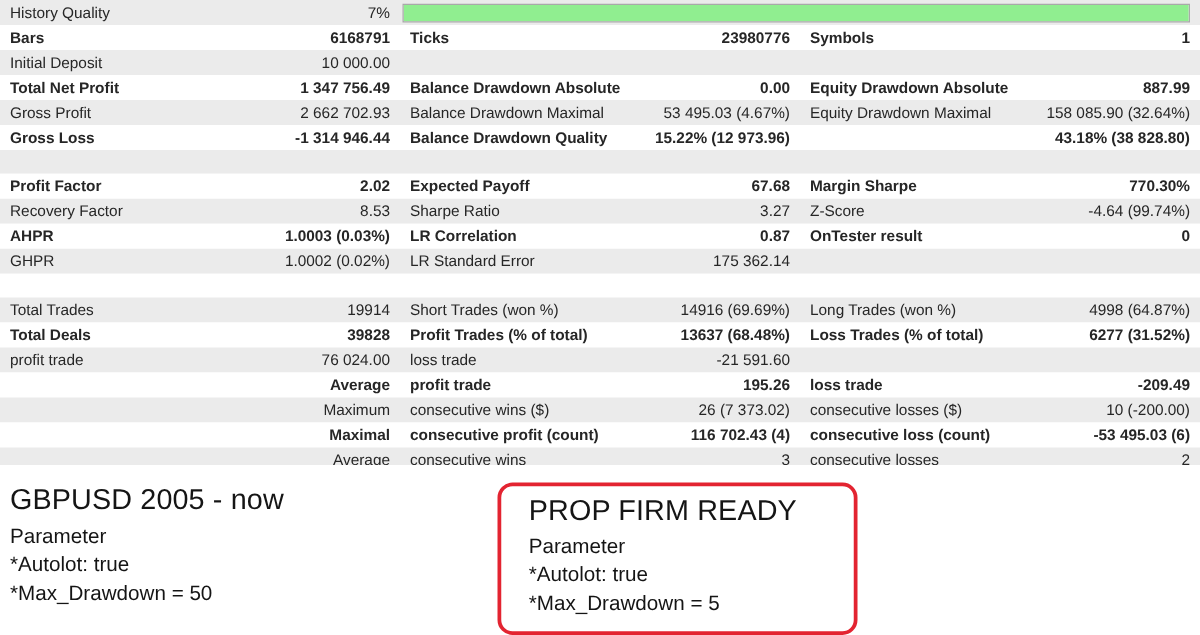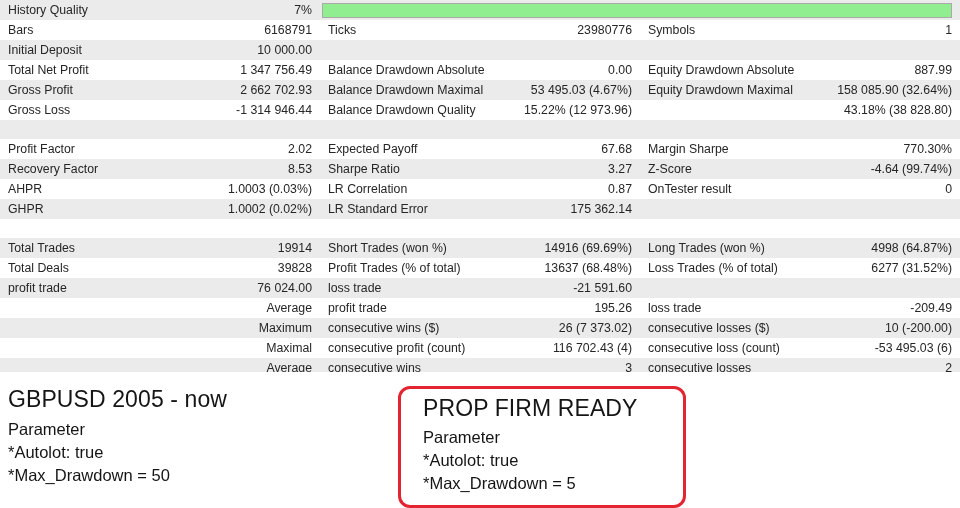--- a/index.html
+++ b/index.html
@@ -18,21 +18,21 @@
     background: #ffffff;
     border-bottom: 1px solid #b0b0b0;
   }
   .row {
     display: flex;
     height: 20px;
     line-height: 20px;
     width: 960px;
   }
   .row.alt  { background: #ebebeb; }
-  .row.plain{ background: #ffffff; }
+  .row.plain{ background: #ffffff; font-weight: bold; }
   .row.gap  { background: #ffffff; height: 19px; }
   .row.gap.alt { background: #ebebeb; }
 
   .cell { display: flex; height: 20px; overflow: hidden; }
   .lbl {
     padding-left: 8px;
     font-size: 12.3px;
     color: #262626;
     white-space: nowrap;
     text-overflow: clip;

